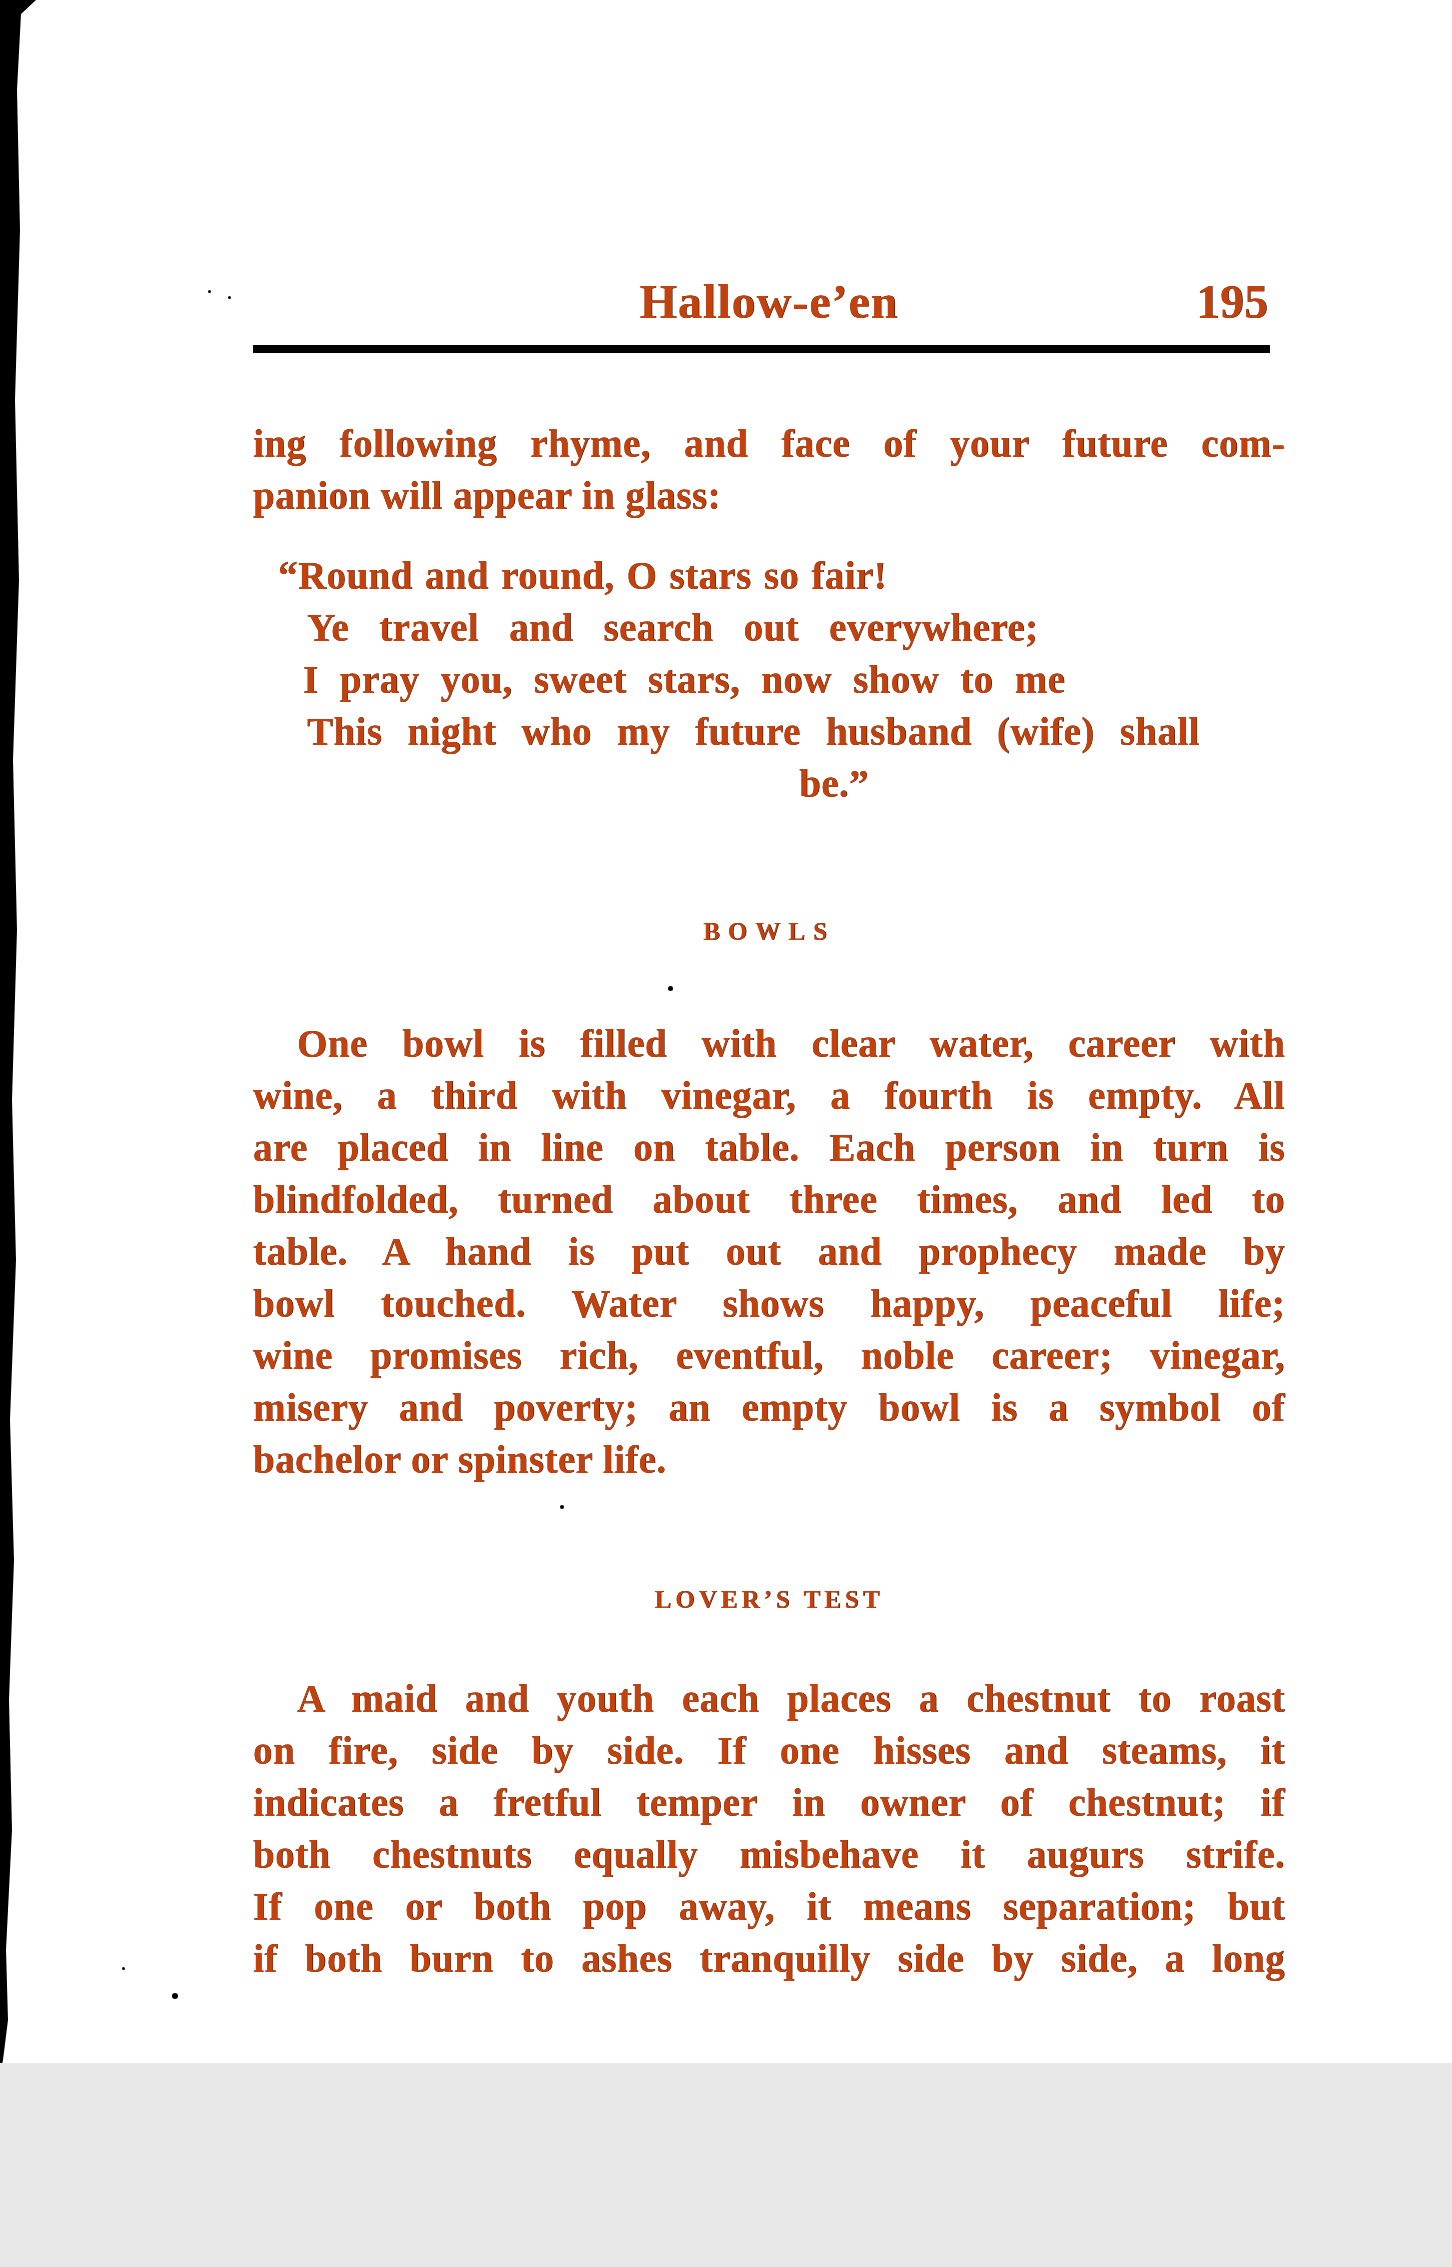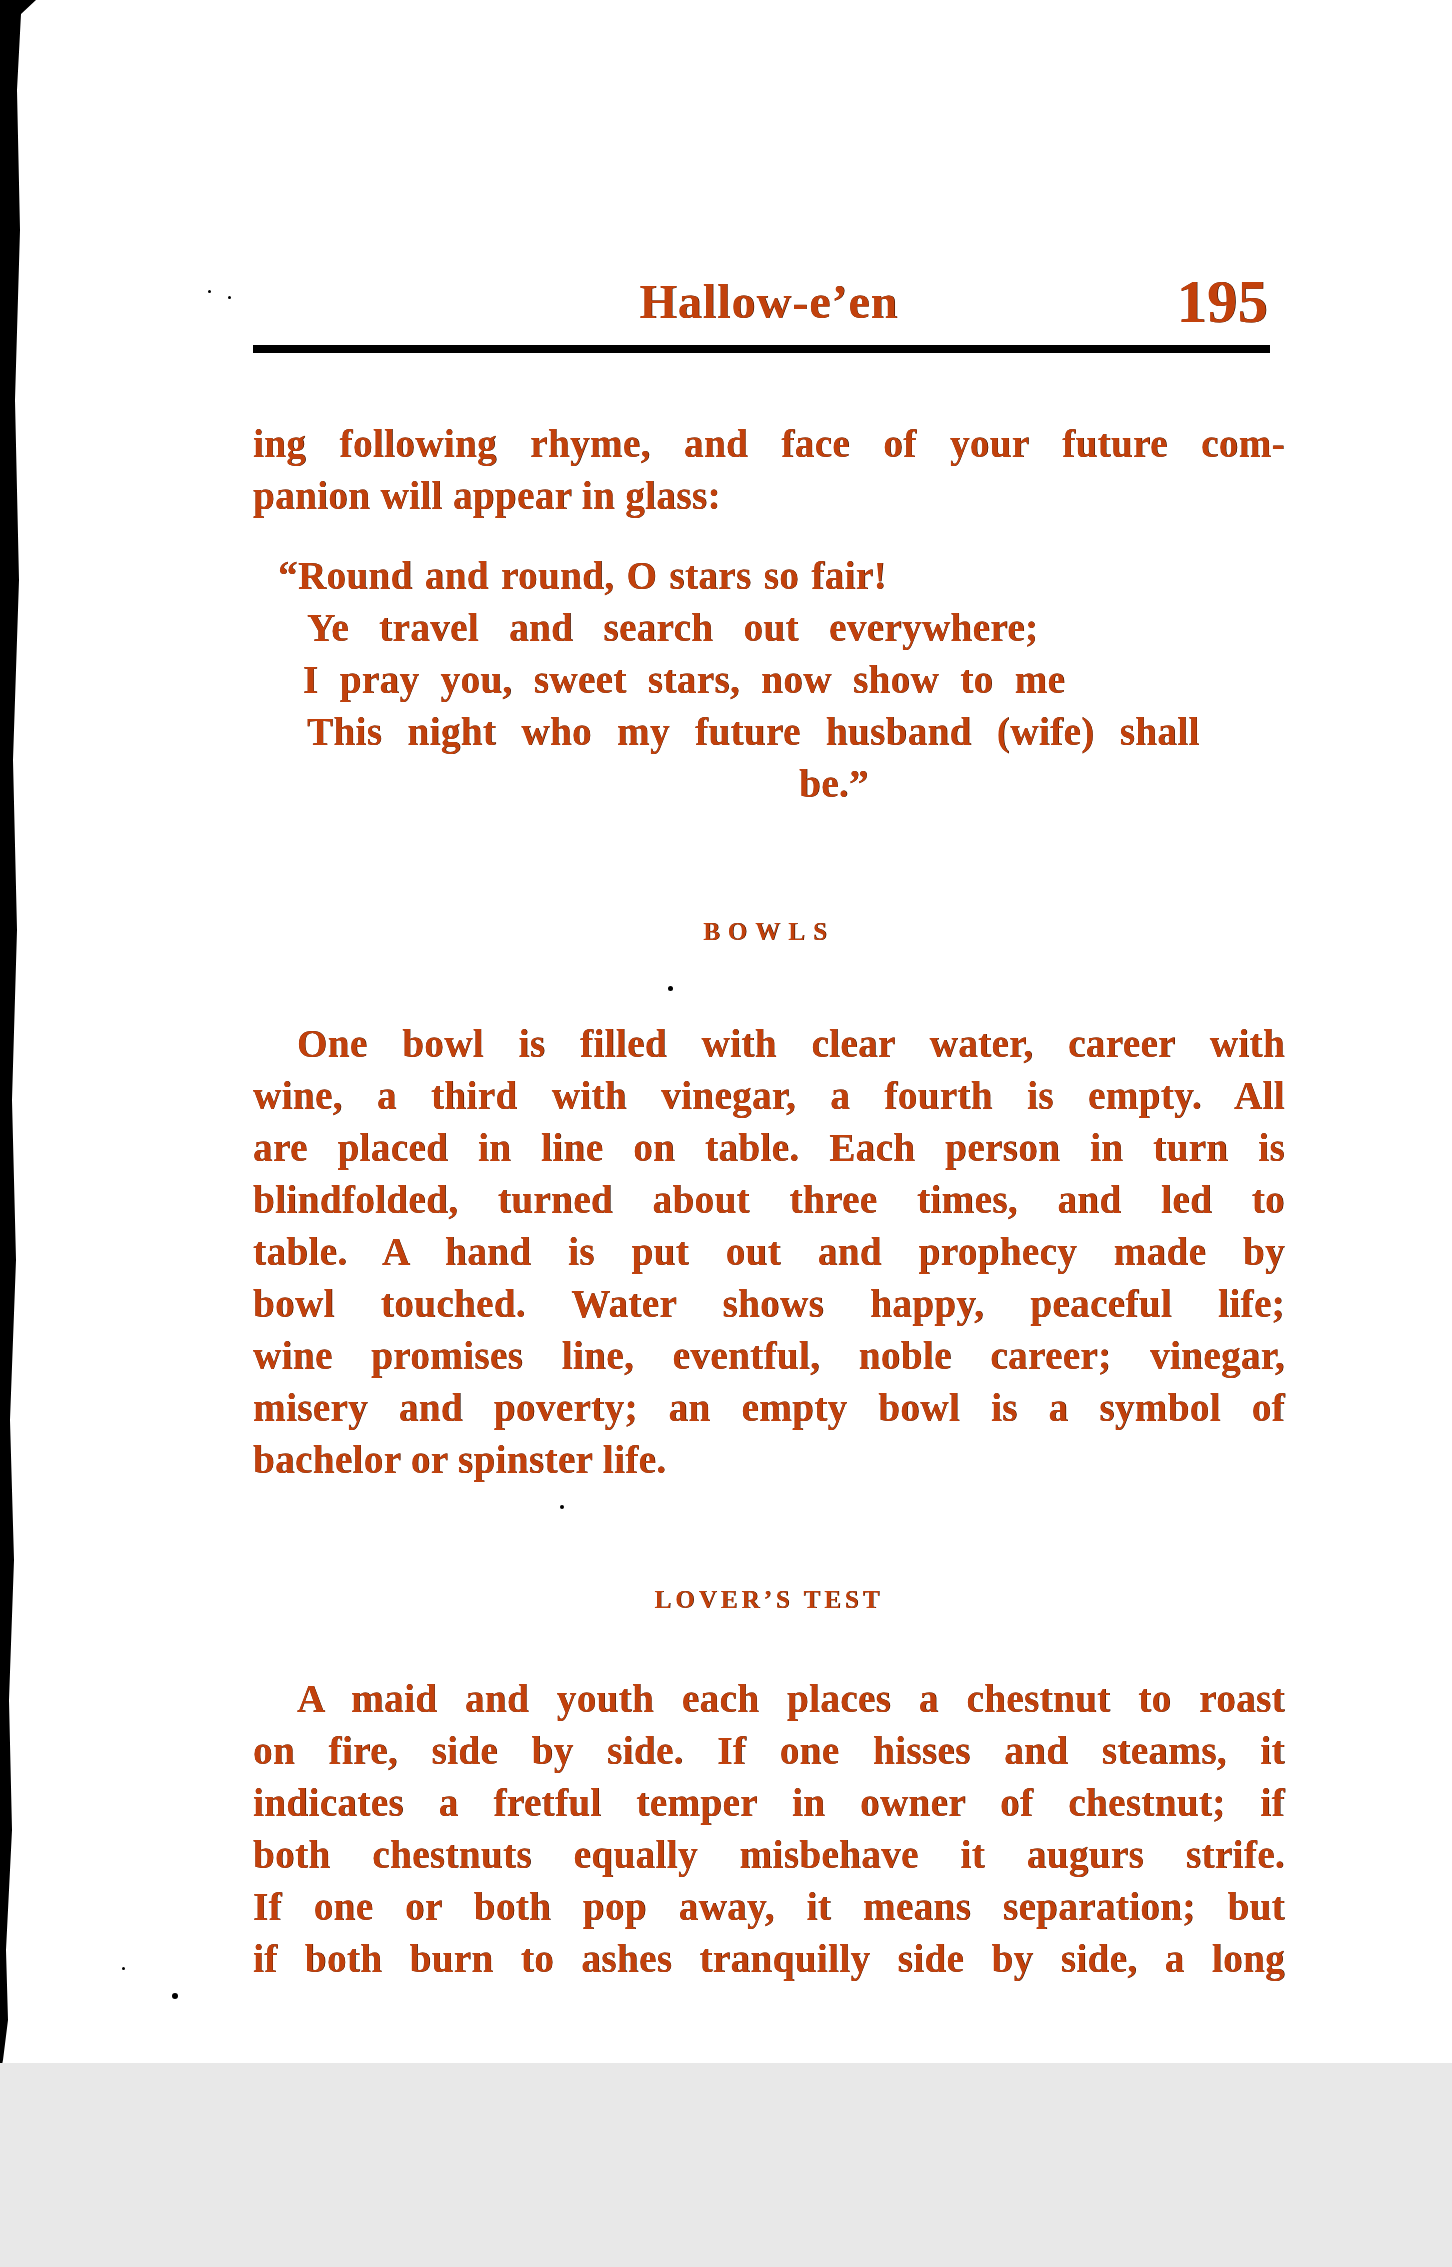--- a/index.html
+++ b/index.html
@@ -37,21 +37,21 @@
     top: 274px; left: 0; right: 0;
     text-align: center;
     font-size: 48px;
     line-height: 56px;
     letter-spacing: 1px;
     text-shadow: 0.4px 0 0 #070707;
   }
   .page-number {
     position: absolute;
     top: 274px; right: 17px;
-    font-size: 61px;
+    font-size: 48px;
     line-height: 56px;
     text-shadow: 0.4px 0 0 #070707;
   }
   .header-rule {
     position: absolute;
     top: 345px; left: 0;
     width: 1017px; height: 8px;
     background: #000;
   }
   .block { position: absolute; left: 0; width: 1032px; }
@@ -121,21 +121,21 @@
 
     <div class="block h-bowls section-heading ls-bowls">BOWLS</div>
 
     <div class="block p2">
       <div class="line just indent">One bowl is filled with clear water, career with</div>
       <div class="line just">wine, a third with vinegar, a fourth is empty.  All</div>
       <div class="line just">are placed in line on table.  Each person in turn is</div>
       <div class="line just">blindfolded, turned about three times, and led to</div>
       <div class="line just">table.  A hand is put out and prophecy made by</div>
       <div class="line just">bowl touched.  Water shows happy, peaceful life;</div>
-      <div class="line just">wine promises line, eventful, noble career; vinegar,</div>
+      <div class="line just">wine promises rich, eventful, noble career; vinegar,</div>
       <div class="line just">misery and poverty; an empty bowl is a symbol of</div>
       <div class="line plain">bachelor or spinster life.</div>
     </div>
 
     <div class="block h-lt section-heading ls-lt">LOVER’S TEST</div>
 
     <div class="block p3">
       <div class="line just indent">A maid and youth each places a chestnut to roast</div>
       <div class="line just">on fire, side by side.  If one hisses and steams, it</div>
       <div class="line just">indicates a fretful temper in owner of chestnut; if</div>

